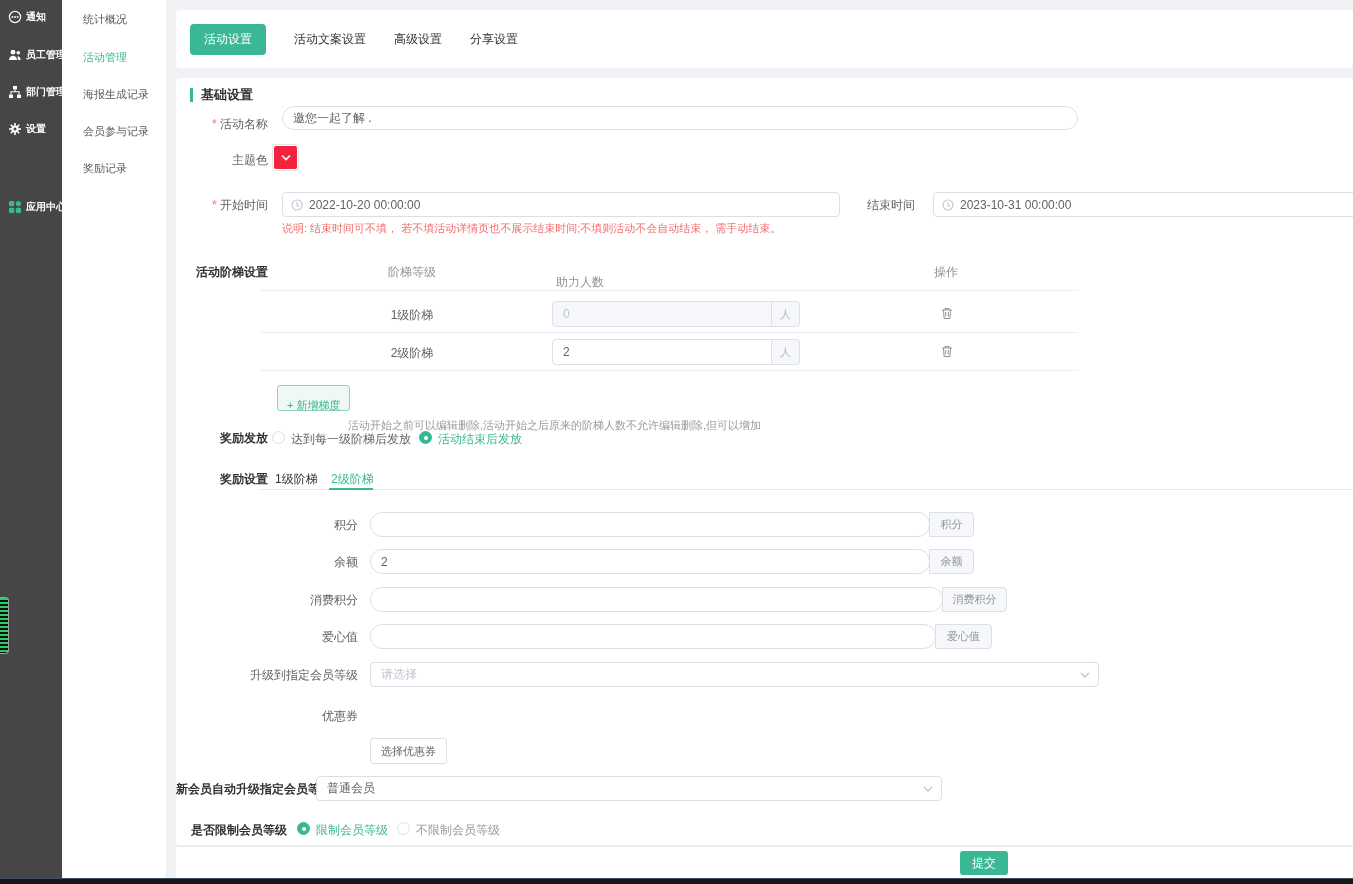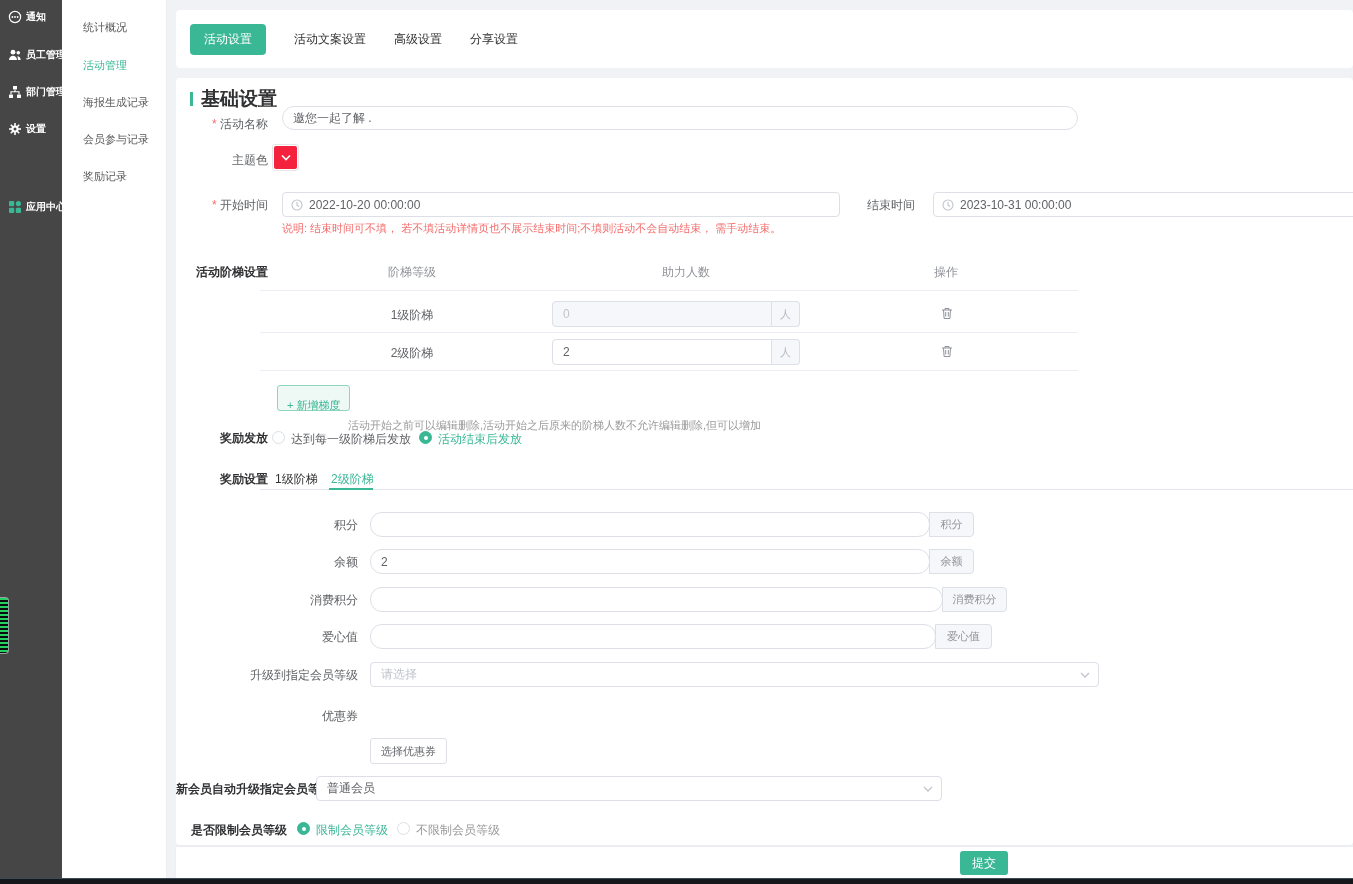--- a/index.html
+++ b/index.html
@@ -10,34 +10,34 @@
   }
 
   
   .dark-sidebar { position:absolute; left:0; top:0; width:62px; height:884px; background:#464646; z-index:5; overflow:hidden; }
   .ds-item { position:absolute; left:8px; display:flex; align-items:center; color:#ffffff; font-size:10px; font-weight:600; white-space:nowrap; cursor:pointer; }
   .ds-item svg { flex:0 0 auto; margin-right:4px; }
   .recorder { position:absolute; left:0; top:597px; width:9px; height:57px; border:1px solid #9aa0a6; border-left:none; border-radius:0 4px 4px 0; background:repeating-linear-gradient(180deg,#23d160 0 2px,#0c0c0c 2px 4px); z-index:6; }
 
   
   .submenu { position:absolute; left:62px; top:0; width:105px; height:884px; background:#ffffff; border-right:1px solid #eeeeee; z-index:4; }
-  .sm-item { position:absolute; left:21px; font-size:11px; color:#595959; white-space:nowrap; cursor:pointer;margin-top:8px; }
+  .sm-item { position:absolute; left:21px; font-size:11px; color:#595959; white-space:nowrap; cursor:pointer; }
   .sm-item.active { color:#3ab795; }
 
   
   .tabcard { position:absolute; left:176px; top:10px; right:0; height:58px; background:#fff; border-radius:4px; display:flex; align-items:center; padding-left:14px; }
   .tab-btn { background:#3ab795; color:#fff; font-size:12px; padding:7px 14px; border:none; border-radius:4px; cursor:pointer; }
   .tab-item { font-size:12px; color:#303133; margin-left:28px; cursor:pointer; white-space:nowrap;font-family:Liberation Mono, monospace; }
 
   
   .card { position:absolute; left:176px; top:78px; width:1177px; height:767px; background:#fff; border-radius:4px; overflow:hidden; }
   .abs { position:absolute; }
   .sec-head { left:14px; top:8px; display:flex; align-items:center; }
   .sec-bar { width:3px; height:14px; background:#3ab795; margin-right:8px; }
-  .sec-title { font-size:19px; font-weight:bold; color:#303133; }
+  .sec-title { font-size:13px; font-weight:bold; color:#303133; }
 
   .flabel { position:absolute; left:0; width:92px; text-align:right; font-size:12px; color:#606266; white-space:nowrap; }
   .flabel.bold, .blabel { font-weight:bold; color:#303133; }
   .req::before { content:"* "; color:#f56c6c; }
 
   .inp { position:absolute; height:24px; border:1px solid #dcdfe6; border-radius:12px; background:#fff; font-size:12px; color:#606266; padding:0 10px; font-family:inherit; outline:none; }
   .inp::placeholder { color:#c0c4cc; }
   .inp:disabled, .inp.disabled { background:#f5f7fa; color:#c0c4cc; }
   .datebox { position:absolute; height:25px; border:1px solid #dcdfe6; border-radius:4px; background:#fff; display:flex; align-items:center; padding:0 8px; cursor:text; }
   .datebox svg { margin-right:6px; flex:0 0 auto; }
@@ -189,21 +189,21 @@
     <svg width="12" height="12" viewBox="0 0 12 12">
         <circle cx="6" cy="6" r="5" fill="none" stroke="#c0c4cc" stroke-width="1.1"></circle>
         <path d="M6 3v3.2l2.1 1.2" fill="none" stroke="#c0c4cc" stroke-width="1.1"></path>
       </svg>
     <span>2023-10-31 00:00:00</span>
   </div>
   <div class="hint-red" style="left:106px; top:143px">说明: 结束时间可不填， 若不填活动详情页也不展示结束时间;不填则活动不会自动结束， 需手动结束。</div>
 
   <div class="flabel bold" style="top:186px">活动阶梯设置</div>
   <div class="thcell" style="left:106px; top:186px; width:260px; text-align:center">阶梯等级</div>
-  <div class="thcell" style="left:380px; top:186px; width:260px; text-align:center">助力人数</div>
+  <div class="thcell" style="left:380px; top:196px; width:260px; text-align:left">助力人数</div>
   <div class="thcell" style="left:700px; top:186px; width:140px; text-align:center">操作</div>
   <div class="tline" style="top:212px"></div>
 
   <div class="tdcell" style="left:106px; top:229px; width:260px; text-align:center">1级阶梯</div>
   <div class="igroup" style="left:376px; top:223px">
     <input disabled="" placeholder="0" style="">
     <div class="unit">人</div>
   </div>
   <div class="trash" style="left:765px; top:229px">
     <svg width="12" height="13" viewBox="0 0 12 13">

